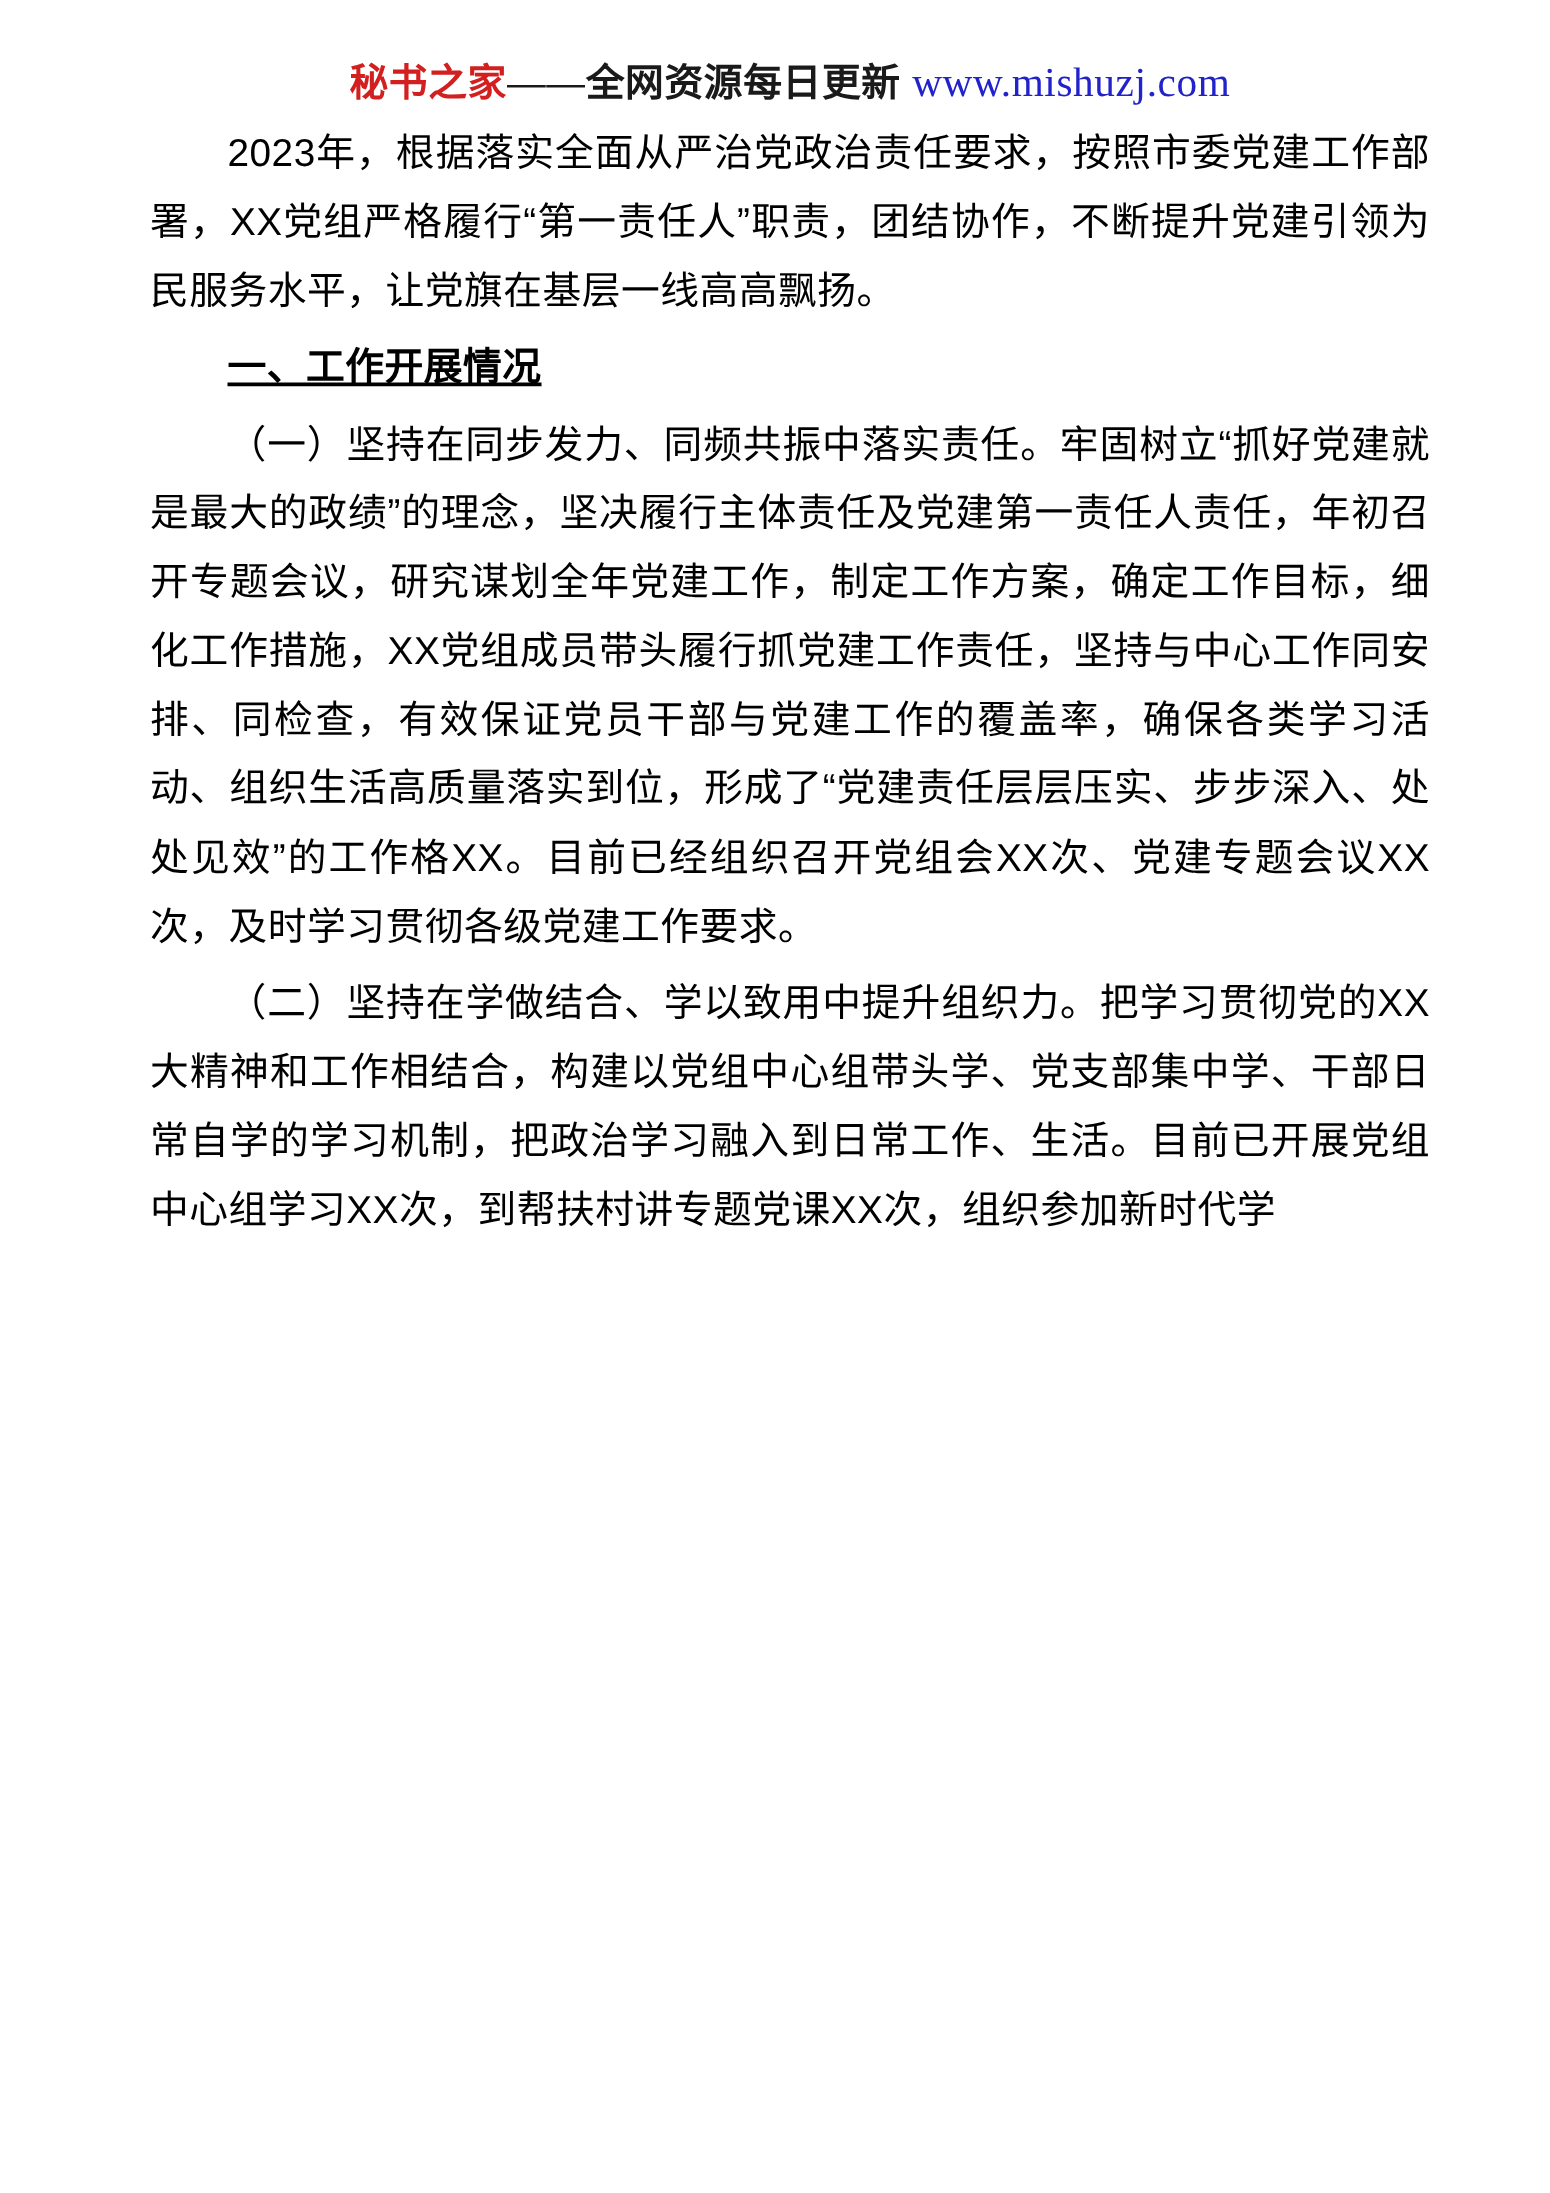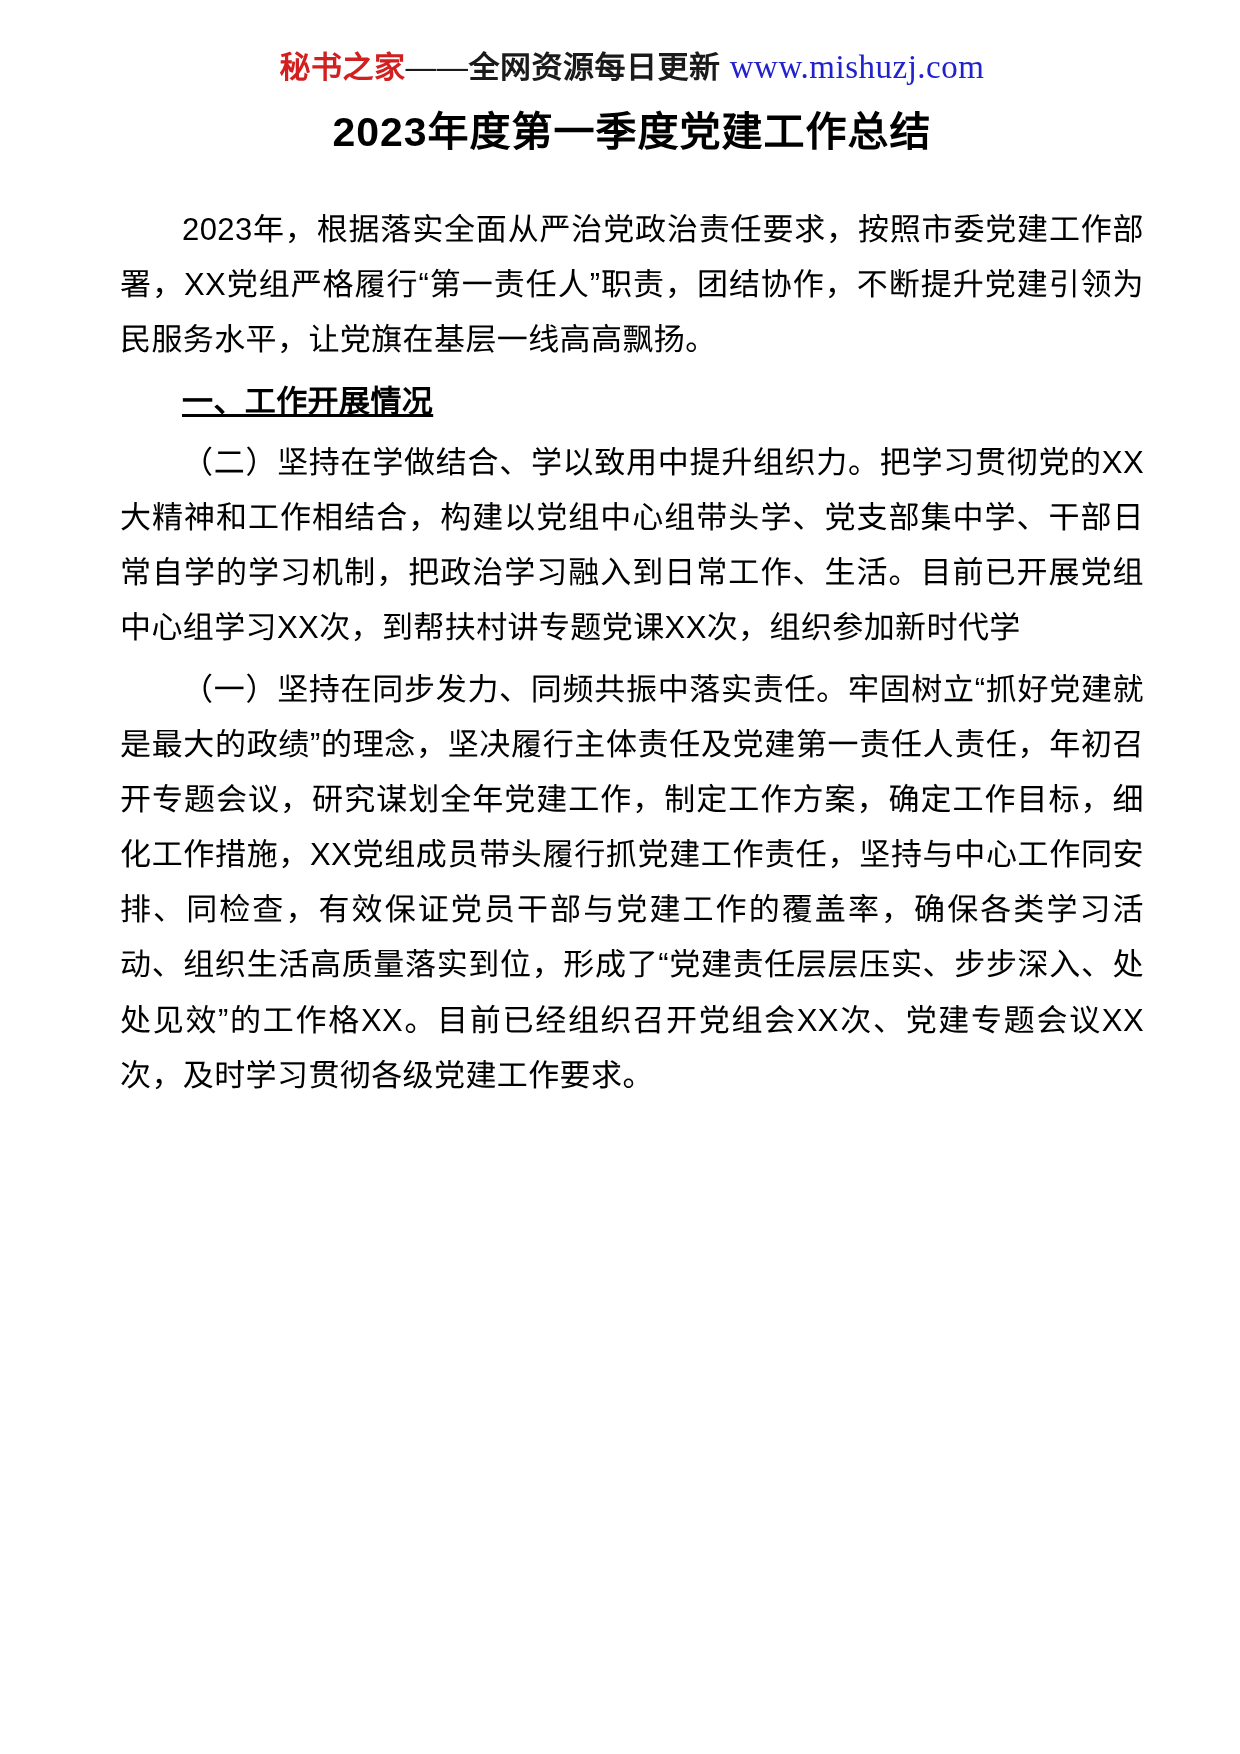--- a/index.html
+++ b/index.html
@@ -74,22 +74,21 @@
 </style>
 </head>
 <body>
 
 <div class="page">
 
   <div class="watermark">
     <span class="brand">秘书之家</span><span class="dash">——</span><span class="tagline">全网资源每日更新</span> <span class="url">www.mishuzj.com</span>
   </div>
 
-  <h1 class="doc-title">2023年度第一季度党建工作总结</h1>
 
   <div class="body-text">
     <p>2023年，根据落实全面从严治党政治责任要求，按照市委党建工作部署，XX党组严格履行“第一责任人”职责，团结协作，不断提升党建引领为民服务水平，让党旗在基层一线高高飘扬。</p>
     <p class="heading">一、工作开展情况</p>
+    <p>（一）坚持在同步发力、同频共振中落实责任。牢固树立“抓好党建就是最大的政绩”的理念，坚决履行主体责任及党建第一责任人责任，年初召开专题会议，研究谋划全年党建工作，制定工作方案，确定工作目标，细化工作措施，XX党组成员带头履行抓党建工作责任，坚持与中心工作同安排、同检查，有效保证党员干部与党建工作的覆盖率，确保各类学习活动、组织生活高质量落实到位，形成了“党建责任层层压实、步步深入、处处见效”的工作格XX。目前已经组织召开党组会XX次、党建专题会议XX次，及时学习贯彻各级党建工作要求。</p>
     <p>（二）坚持在学做结合、学以致用中提升组织力。把学习贯彻党的XX大精神和工作相结合，构建以党组中心组带头学、党支部集中学、干部日常自学的学习机制，把政治学习融入到日常工作、生活。目前已开展党组中心组学习XX次，到帮扶村讲专题党课XX次，组织参加新时代学</p>
-    <p>（一）坚持在同步发力、同频共振中落实责任。牢固树立“抓好党建就是最大的政绩”的理念，坚决履行主体责任及党建第一责任人责任，年初召开专题会议，研究谋划全年党建工作，制定工作方案，确定工作目标，细化工作措施，XX党组成员带头履行抓党建工作责任，坚持与中心工作同安排、同检查，有效保证党员干部与党建工作的覆盖率，确保各类学习活动、组织生活高质量落实到位，形成了“党建责任层层压实、步步深入、处处见效”的工作格XX。目前已经组织召开党组会XX次、党建专题会议XX次，及时学习贯彻各级党建工作要求。</p>
   </div>
 
 </div>
 
 </body></html>

